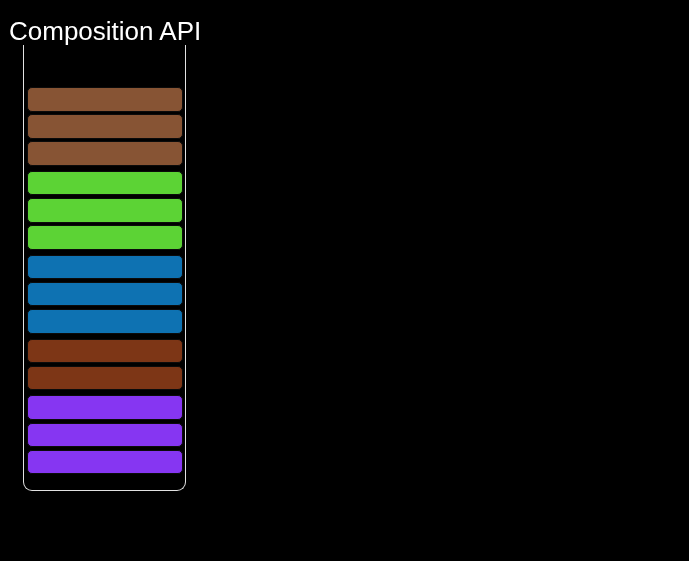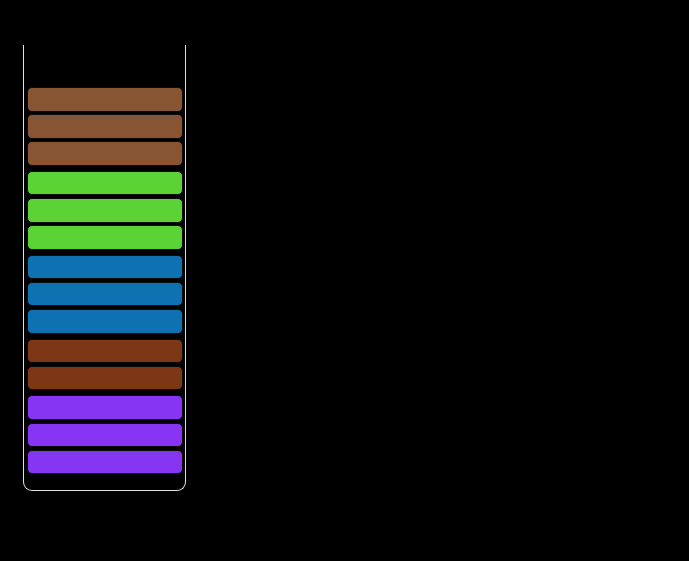--- a/index.html
+++ b/index.html
@@ -44,20 +44,21 @@
     box-sizing: border-box;
     border: 1.5px solid #0b0b0b;
     border-radius: 5px;
     margin-bottom: 2.7px;
   }
 </style>
 </head>
 <body>
 
 <div class="stage">
+  <div class="title">Composition API</div>
   <div class="cup">
       <div class="group">
         <div class="block" style="background: rgb(135, 84, 52);"></div>
         <div class="block" style="background: rgb(135, 84, 52);"></div>
         <div class="block" style="background: rgb(135, 84, 52);"></div>
       </div>
       <div class="group">
         <div class="block" style="background: rgb(92, 211, 53);"></div>
         <div class="block" style="background: rgb(92, 211, 53);"></div>
         <div class="block" style="background: rgb(92, 211, 53);"></div>

